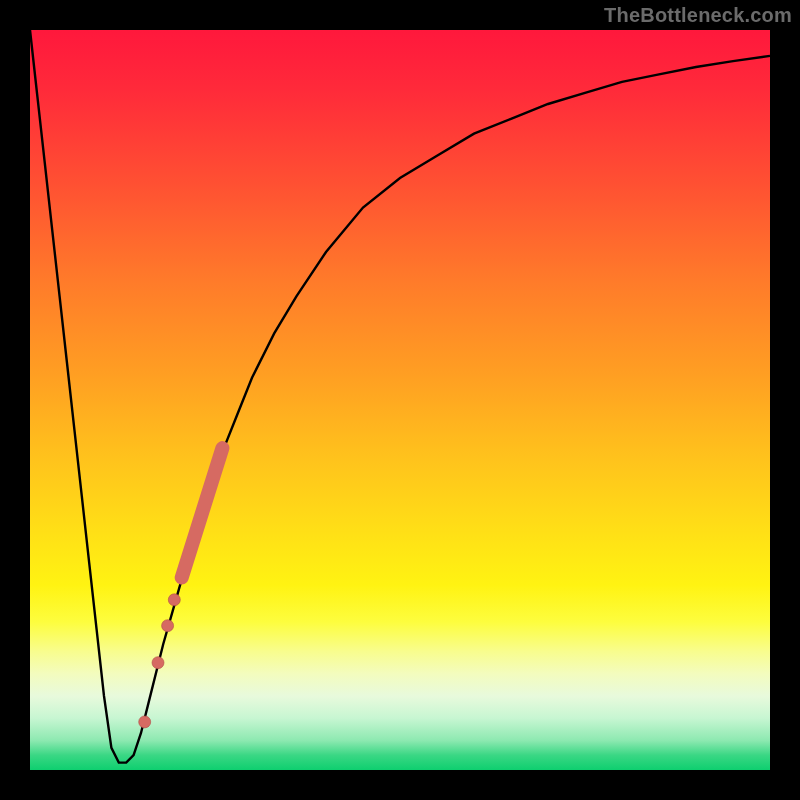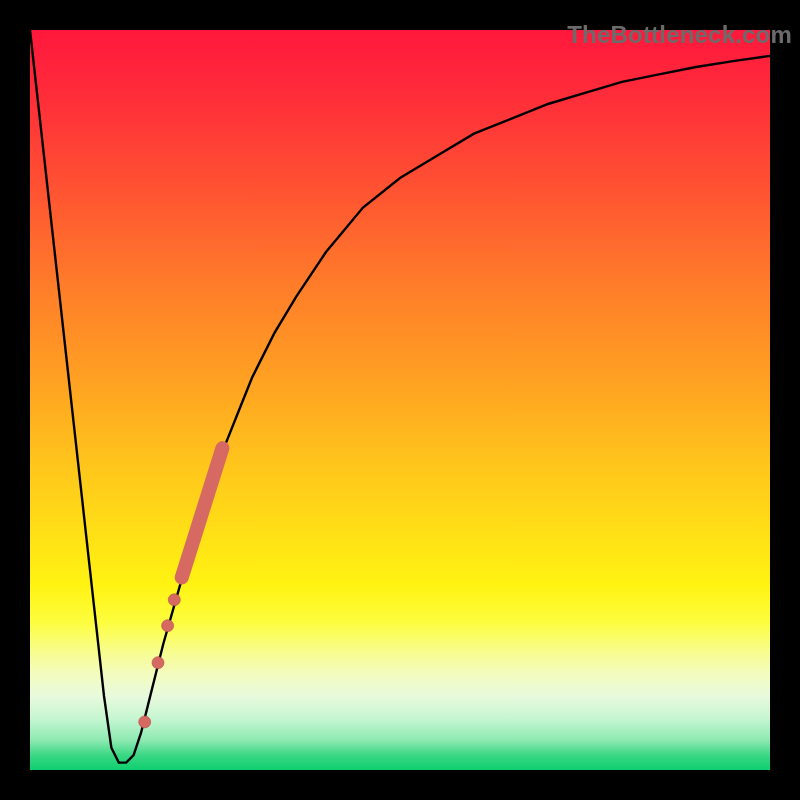--- a/index.html
+++ b/index.html
@@ -39,26 +39,25 @@
       #8de9b1 96%,
       #3ad784 98%,
       #0ecf6f 100%
     );
   }
   .watermark {
     position: absolute;
     top: 4px;
     right: 8px;
     font-family: Arial, Helvetica, sans-serif;
-    font-size: 24px;
+    font-size: 20px;
     font-weight: 590;
     letter-spacing: 0.2px;
     color: #6b6b6b;
     user-select: none;
-    margin-top: 17px;
   }
   svg {
     position: absolute;
     left: 0;
     top: 0;
   }
 </style>
 </head>
 <body>
 <div class="container">

